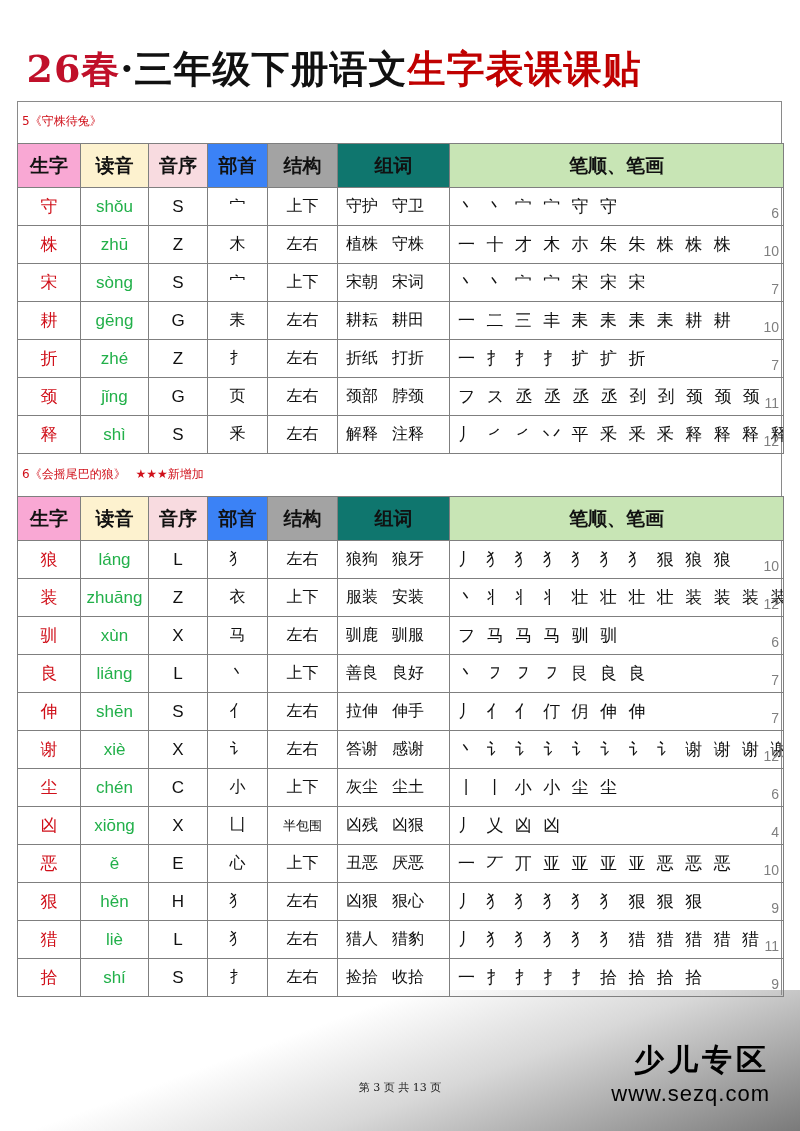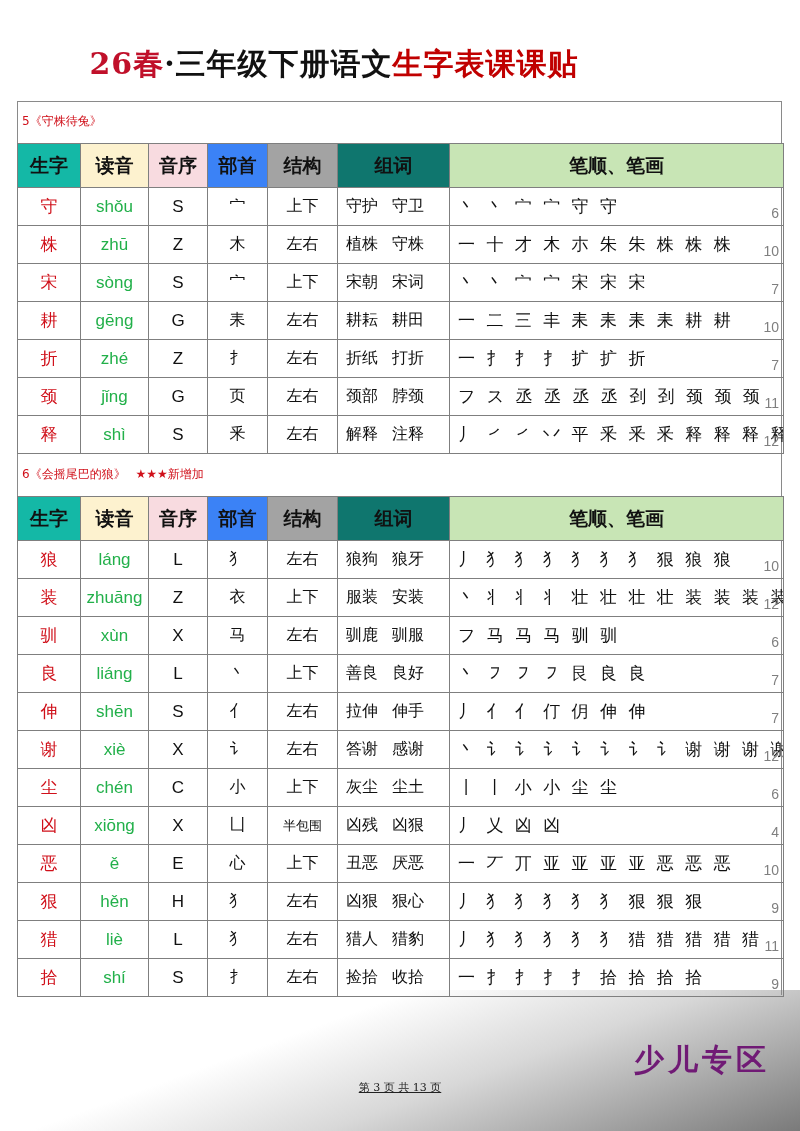--- a/index.html
+++ b/index.html
@@ -1,47 +1,47 @@
 <!DOCTYPE html>
 <html><head>
 <meta charset="utf-8">
 <style>
   html,body{margin:0;padding:0;}
   body{width:800px;height:1131px;position:relative;overflow:hidden;background:#ffffff;font-family:"DejaVu Sans","Liberation Sans",sans-serif;}
-  .title{position:absolute;top:44px;left:0;width:668px;text-align:center;font-size:30px;font-weight:bold;letter-spacing:1px;font-family:"DejaVu Serif",serif;white-space:nowrap;}
+  .title{position:absolute;top:44px;left:0;width:668px;text-align:center;font-size:38px;font-weight:bold;letter-spacing:1px;font-family:"DejaVu Serif",serif;white-space:nowrap;}
   .title .red{color:#c0102a;}
   .title .black{color:#111;}
   .title .dkred{color:#c00000;}
   .frame{position:absolute;left:17px;top:101px;width:765px;height:894px;border:1px solid #8a8a8a;border-bottom:none;box-sizing:border-box;}
   .lesson-title{position:absolute;left:22px;font-size:12px;color:#d0101a;font-family:"DejaVu Sans",sans-serif;}
   table.grid{position:absolute;left:17px;border-collapse:collapse;table-layout:fixed;width:766px;}
   table.grid td, table.grid th{border:1px solid #7f7f7f;padding:0;text-align:center;vertical-align:middle;overflow:hidden;white-space:nowrap;}
   table.grid th{height:43px;font-size:19px;font-weight:bold;color:#111;font-family:"DejaVu Serif",serif;}
   table.grid td{height:37px;font-size:16px;color:#111;}
   .c-char{color:#d0101a !important;font-family:"DejaVu Serif",serif;font-size:17px !important;}
   .c-py{color:#22b04a !important;font-size:17px !important;font-family:"Liberation Sans",sans-serif;}
   .c-ord{font-family:"Liberation Sans",sans-serif;font-size:17px !important;}
   .c-rad{font-family:"DejaVu Serif",serif;}
   .c-str{font-family:"DejaVu Serif",serif;}
   .c-str.small{font-size:13px !important;}
   .c-words{font-family:"DejaVu Serif",serif;text-align:left !important;padding-left:8px !important;word-spacing:0;}
   .c-words span+span{margin-left:14px;}
   .c-strokes{text-align:left !important;position:relative;padding-left:8px !important;}
   .c-strokes .seq{font-family:"DejaVu Serif",serif;font-size:17px;letter-spacing:3px;color:#111;margin-top:15px;}
   .c-strokes .cnt{position:absolute;right:4px;bottom:4px;font-size:14px;color:#7f7f7f;font-family:"Liberation Sans",sans-serif;}
-  .h1{background:#14b8a6;}
+  .h1{background:#f9a8d4;}
   .h2{background:#fdf2cf;}
   .h3{background:#f8dbe0;margin-top:12px;}
   .h4{background:#3b82f6;}
   .h5{background:#a3a3a3;}
   .h6{background:#0f766e;}
   .h7{background:#c8e5b5;}
   .footer-grad{position:absolute;left:0;top:990px;width:800px;height:141px;background:linear-gradient(160deg,#ffffff 35%,#d8d8d8 60%,#7a7a7a 100%);}
-  .pagenum{position:absolute;top:1080px;left:0;width:800px;text-align:center;font-size:11px;color:#222;font-family:"DejaVu Serif",serif;text-decoration:underline;}
-  .brand{position:absolute;right:30px;top:1040px;text-align:right;color:#701a75;margin-left:24px;}
+  .pagenum{position:absolute;top:1080px;left:0;width:800px;text-align:center;font-size:11px;color:#222;font-family:"DejaVu Serif",serif;}
+  .brand{position:absolute;right:30px;top:1040px;text-align:right;color:#000000;margin-left:24px;}
   .brand .name{font-size:30px;font-weight:bold;letter-spacing:4px;font-family:"DejaVu Sans",sans-serif;}
   .brand .url{font-size:22px;font-family:"Liberation Sans",sans-serif;letter-spacing:1px;margin-top:0px;}
 </style>
 </head>
 <body>
 
 <div class="footer-grad"></div>
 
 <div class="title">
   <span class="red">26春</span><span class="black">·三年级下册语文</span><span class="dkred">生字表课课贴</span>
@@ -272,13 +272,14 @@
         <td class="c-str">左右</td>
         <td class="c-words"><span>捡拾</span><span>收拾</span></td>
         <td class="c-strokes"><span class="seq">一 扌 扌 扌 扌 拾 拾 拾 拾</span><span class="cnt">9</span></td>
       </tr>
     </tbody>
 </table>
 
 <div class="pagenum">第 3 页 共 13 页</div>
 <div class="brand">
   <div class="name">少儿专区</div>
+  <div class="url">www.sezq.com</div>
 </div>
 
 </body></html>

